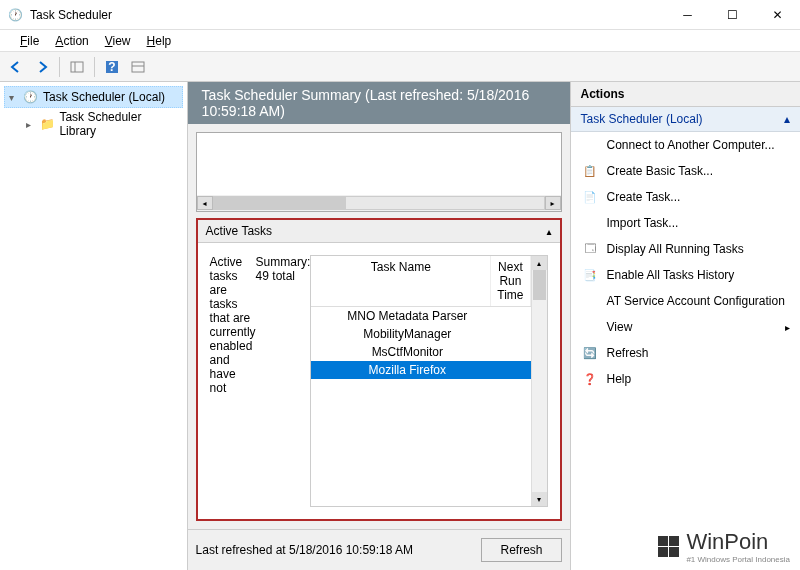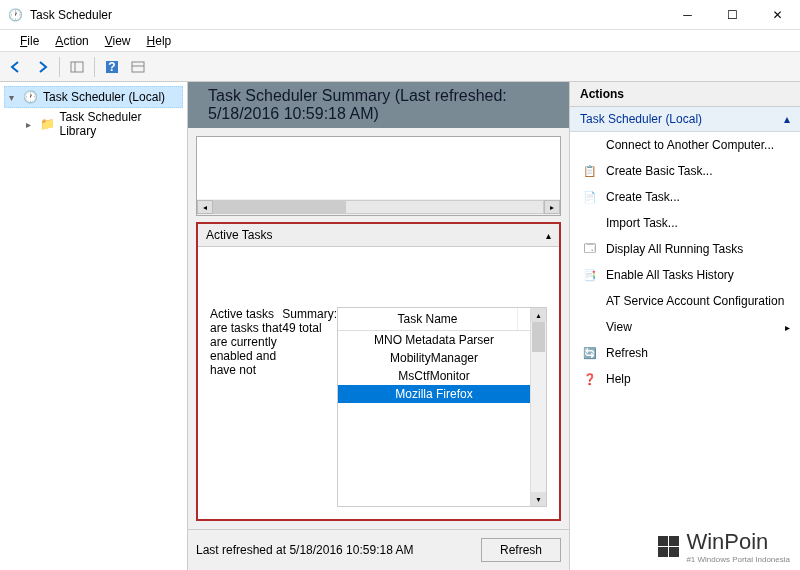--- a/index.html
+++ b/index.html
@@ -22,30 +22,30 @@
     .main { display: flex; height: calc(570px - 30px - 22px - 30px); }
     
     .sidebar { width: 188px; border-right: 1px solid #ccc; background: #fff; padding: 4px; }
     .tree-item { display: flex; align-items: center; padding: 2px 4px; gap: 4px; }
     .tree-item.selected { background: #cce8ff; border: 1px dotted #99d1ff; }
     .tree-item.child { margin-left: 18px; }
     .tree-toggle { width: 10px; font-size: 10px; color: #666; }
     .tree-icon { width: 16px; height: 16px; display: inline-flex; align-items: center; justify-content: center; }
     
     .center { flex: 1; background: #f0f0f0; display: flex; flex-direction: column; border-right: 1px solid #ccc; }
-    .center-header { background: #7a8a94; color: #0f172a; padding: 5px 20px; font-size: 16px; }
+    .center-header { background: #7a8a94; color: #ffffff; padding: 5px 14px; font-size: 14px; }
     .center-body { flex: 1; padding: 8px; display: flex; flex-direction: column; gap: 6px; overflow: hidden; }
     
     .top-panel { background: #fff; border: 1px solid #aaa; height: 80px; position: relative; }
     .top-panel-scroll { position: absolute; bottom: 0; left: 0; right: 0; height: 16px; background: #f0f0f0; display: flex; align-items: center; }
     .scroll-track { flex: 1; height: 14px; background: #e8e8e8; border: 1px solid #ccc; position: relative; }
     .scroll-thumb { position: absolute; left: 0; width: 40%; height: 100%; background: #ccc; }
     .scroll-arrow { width: 16px; height: 14px; background: #e0e0e0; border: 1px solid #bbb; display: flex; align-items: center; justify-content: center; font-size: 8px; }
     
-    .active-panel { border: 2px solid #b02a2a; background: #fff; flex: 1; display: flex; flex-direction: column; padding: 0; gap: 48px; }
+    .active-panel { border: 2px solid #b02a2a; background: #fff; flex: 1; display: flex; flex-direction: column; padding: 0; }
     .panel-header { background: #eee; border-bottom: 1px solid #ccc; padding: 4px 8px; display: flex; justify-content: space-between; align-items: center; }
     .panel-collapse { font-size: 10px; }
     .panel-content { padding: 12px; flex: 1; display: flex; }
     .panel-desc { margin-bottom: 12px; }
     .panel-summary { margin-bottom: 12px; }
     
     .task-table { border: 1px solid #ccc; flex: 1; display: flex; text-align: center; }
     .task-table-inner { flex: 1; }
     .task-header-row { display: flex; background: #fff; border-bottom: 1px solid #ddd; }
     .task-header-cell { padding: 4px 6px; border-right: 1px solid #eee; }
@@ -163,20 +163,21 @@
           <span>Active Tasks</span>
           <span class="panel-collapse">▴</span>
         </div>
         <div class="panel-content">
           <div class="panel-desc">Active tasks are tasks that are currently enabled and have not</div>
           <div class="panel-summary">Summary: 49 total</div>
           <div class="task-table">
             <div class="task-table-inner">
               <div class="task-header-row">
                 <div class="task-header-cell name">Task Name</div>
+                <div class="task-header-cell time">Next Run Time</div>
               </div>
               <div class="task-row">
                   <div class="task-cell name">MNO Metadata Parser</div>
                 </div>
               <div class="task-row">
                   <div class="task-cell name">MobilityManager</div>
                 </div>
               <div class="task-row">
                   <div class="task-cell name">MsCtfMonitor</div>
                 </div>

